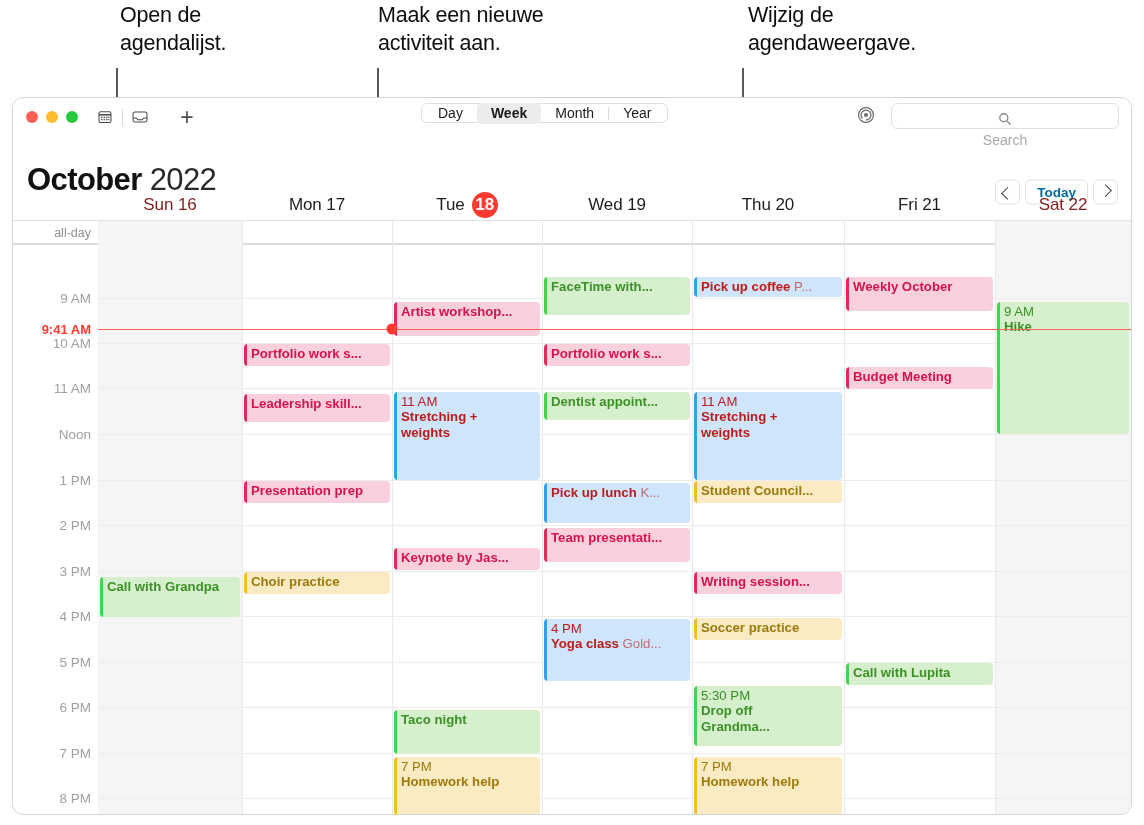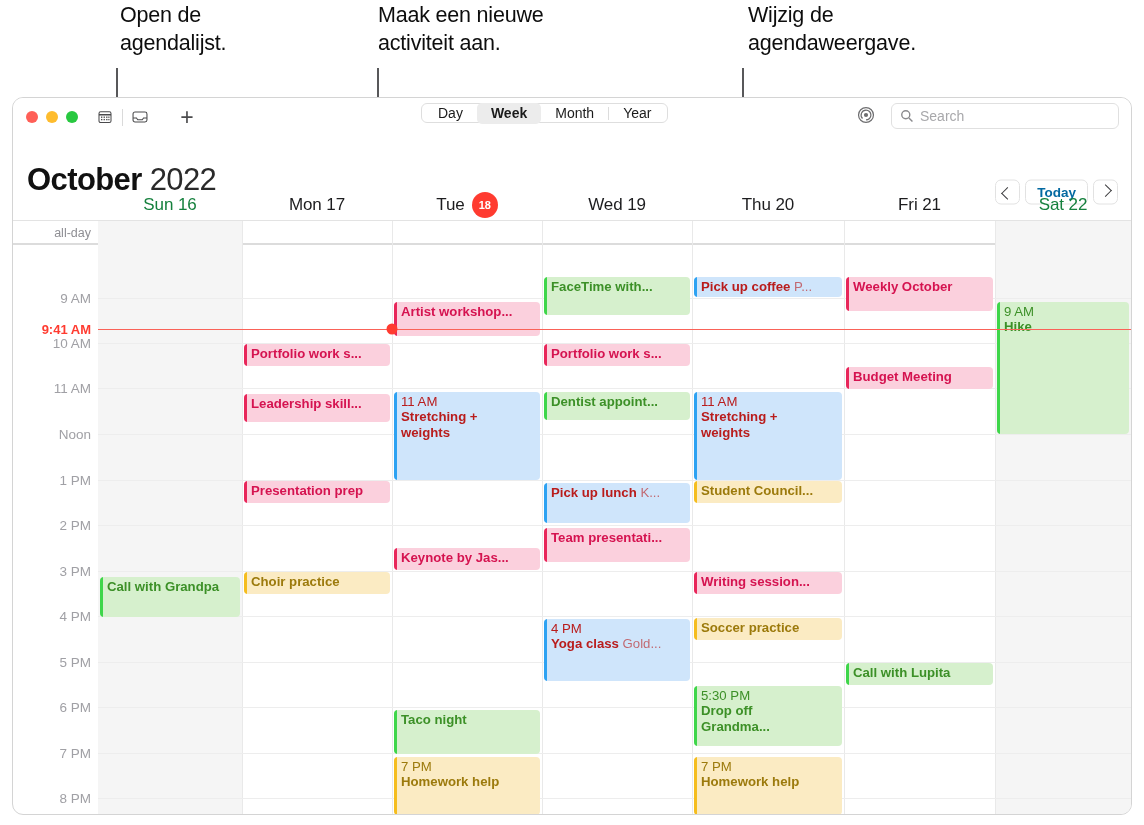--- a/index.html
+++ b/index.html
@@ -80,21 +80,21 @@
   .seg.active { background: #ececec; font-weight: 600; }
   .seg-div { width: 1px; height: 13px; background: #dcdcdc; }
 
   .air-icon { position: absolute; left: 843px; top: 7px; width: 22px; height: 22px; color: #6e6e70; }
 
   .search {
     position: absolute; left: 878px; top: 5px;
     width: 228px; height: 26px;
     border: 1px solid #e0e0e0; border-radius: 6px;
     background: #ffffff;
-    display: flex; align-items: center; padding: 0 8px; gap: 6px;
+    display: flex; align-items: center; padding: 8px 8px; gap: 6px; flex-direction: column;
   }
   .search-glyph { width: 14px; height: 14px; color: #8a8a8d; flex: none; }
   .search-ph { font-size: 14px; color: #a8a8ab; }
 
   
   .hdr { position: relative; height: 52px; }
   .title {
     position: absolute; left: 14px; top: 43px;
     font-size: 31px; line-height: 1; letter-spacing: -0.6px;
     transform: translateY(-50%);
@@ -123,25 +123,25 @@
   
   .dayhdr {
     position: relative; height: 33px;
     border-bottom: 1px solid #e3e3e3;
   }
   .dayhdr .cell {
     position: absolute; top: 0; height: 33px;
     display: flex; align-items: center; justify-content: center;
     font-size: 17px; color: #1d1d1f; letter-spacing: -0.1px;
   }
-  .dayhdr .cell.dim { color: #15803d; }
+  .dayhdr .cell.dim { color: #7f1d1d; }
   .daynum-badge {
     display: inline-flex; align-items: center; justify-content: center;
     width: 26px; height: 26px; border-radius: 50%;
-    background: #ff3b30; color: #ffffff; font-size: 11px; font-weight: 600;
+    background: #ff3b30; color: #ffffff; font-size: 17px; font-weight: 600;
     margin-left: 7px;
   }
 
   
   .allday {
     position: relative; height: 24px;
     border-bottom: 2px solid #dcdcdc;
     text-align: center;
   }
   .allday-label {

